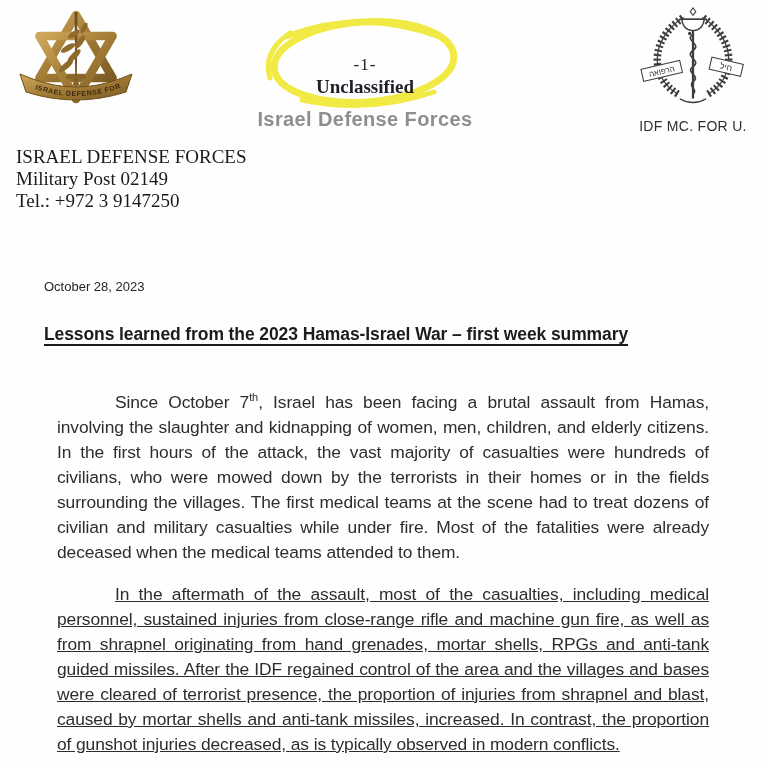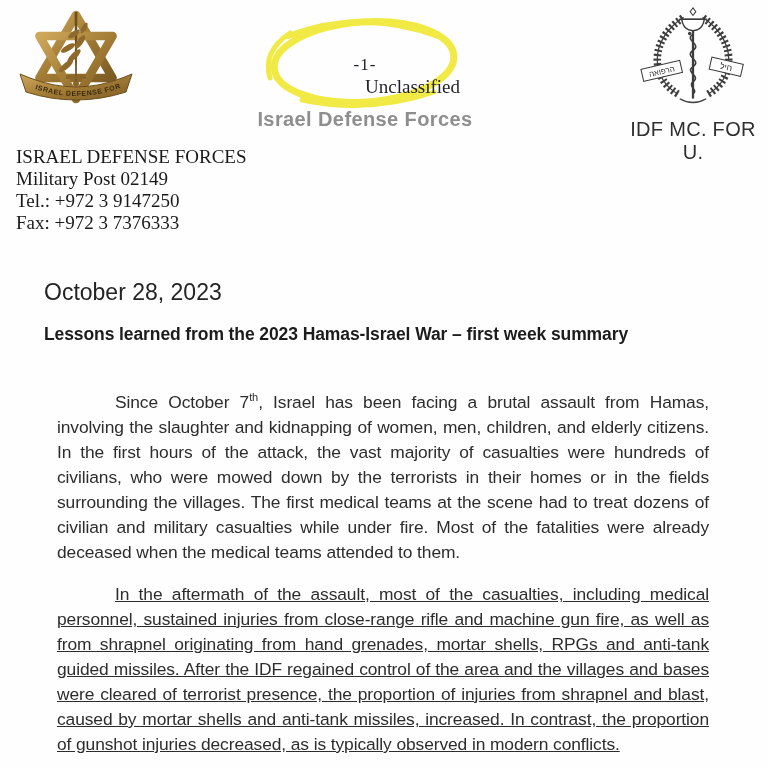--- a/index.html
+++ b/index.html
@@ -8,43 +8,43 @@
     font-family:"Liberation Sans",sans-serif;color:#2d2d2d;
   }
   
   .idf-emblem{position:absolute;left:14px;top:8px;width:124px;height:104px;}
   .stamp-svg{position:absolute;left:258px;top:10px;width:212px;height:106px;}
   .page-num{
     position:absolute;left:270px;top:55px;width:190px;text-align:center;
     font-family:"Liberation Serif",serif;font-size:17px;letter-spacing:1px;color:#1f1f28;
   }
   .classification{
-    position:absolute;left:270px;top:76px;width:190px;text-align:right;
-    font-family:"Liberation Serif",serif;font-size:19px;color:#1f1f28;
+    position:absolute;left:270px;top:76px;width:190px;text-align:center;
+    font-family:"Liberation Serif",serif;font-size:19px;color:#1f1f28;font-weight:bold;
   }
   .watermark{
     position:absolute;left:230px;top:108px;width:270px;text-align:center;
     font-size:20px;font-weight:bold;color:#8e8e8e;letter-spacing:0.4px;
   }
   .mc-emblem{position:absolute;left:640px;top:4px;width:106px;height:110px;}
   .mc-caption{
     position:absolute;left:630px;top:118px;width:126px;text-align:center;
-    font-size:20px;color:#2f2f2f;letter-spacing:0.3px;
+    font-size:14px;color:#2f2f2f;letter-spacing:0.3px;
   }
   
   .letterhead{
     position:absolute;left:16px;top:146px;
     font-family:"Liberation Serif",serif;font-size:19px;line-height:22px;color:#1a1a1a;
   }
   
-  .doc-date{position:absolute;left:44px;top:279px;font-size:23px;color:#242424;}
+  .doc-date{position:absolute;left:44px;top:279px;font-size:13px;color:#242424;}
   .doc-title{
     position:absolute;left:44px;top:324px;margin:0;
     font-size:17.5px;font-weight:bold;color:#1c1c1c;
-    text-decoration-thickness:2px;text-underline-offset:4px;
+    text-decoration:underline;text-decoration-thickness:2px;text-underline-offset:4px;
     letter-spacing:-0.1px;
   }
   .body-para{
     position:absolute;left:40px;width:652px;margin:17px;
     font-size:17.4px;line-height:25px;text-align:justify;text-indent:58px;
     color:#2d2d2d;letter-spacing:-0.1px;
   }
   .para-1{top:373px;}
   .para-2{top:565px;text-decoration:underline;}
   sup{font-size:11px;line-height:0;}
@@ -118,21 +118,20 @@
       <rect width="34" height="13" fill="#ffffff" stroke="#3d3d3d" stroke-width="1.1"></rect>
       <text x="17" y="10" text-anchor="middle" font-size="9" fill="#2f2f2f">חיל</text>
     </g>
   </svg>
   <div class="mc-caption">IDF MC. FOR U.</div>
 
   <div class="letterhead">
     <div>ISRAEL DEFENSE FORCES</div>
     <div>Military Post 02149</div>
     <div>Tel.: +972 3 9147250</div>
-    <div>Fax: +972 3 7376333</div>
   </div>
 
   <div class="doc-date">October 28, 2023</div>
 
   <h1 class="doc-title">Lessons learned from the 2023 Hamas-Israel War – first week summary</h1>
 
   <p class="body-para para-1"><span>Since October 7</span><sup>th</sup><span>, Israel has been facing a brutal assault from Hamas, involving the slaughter and kidnapping of women, men, children, and elderly citizens. In the first hours of the attack, the vast majority of casualties were hundreds of civilians, who were mowed down by the terrorists in their homes or in the fields surrounding the villages. The first medical teams at the scene had to treat dozens of civilian and military casualties while under fire. Most of the fatalities were already deceased when the medical teams attended to them.</span></p>
 
   <p class="body-para para-2">In the aftermath of the assault, most of the casualties, including medical personnel, sustained injuries from close-range rifle and machine gun fire, as well as from shrapnel originating from hand grenades, mortar shells, RPGs and anti-tank guided missiles. After the IDF regained control of the area and the villages and bases were cleared of terrorist presence, the proportion of injuries from shrapnel and blast, caused by mortar shells and anti-tank missiles, increased. In contrast, the proportion of gunshot injuries decreased, as is typically observed in modern conflicts.</p>
 

